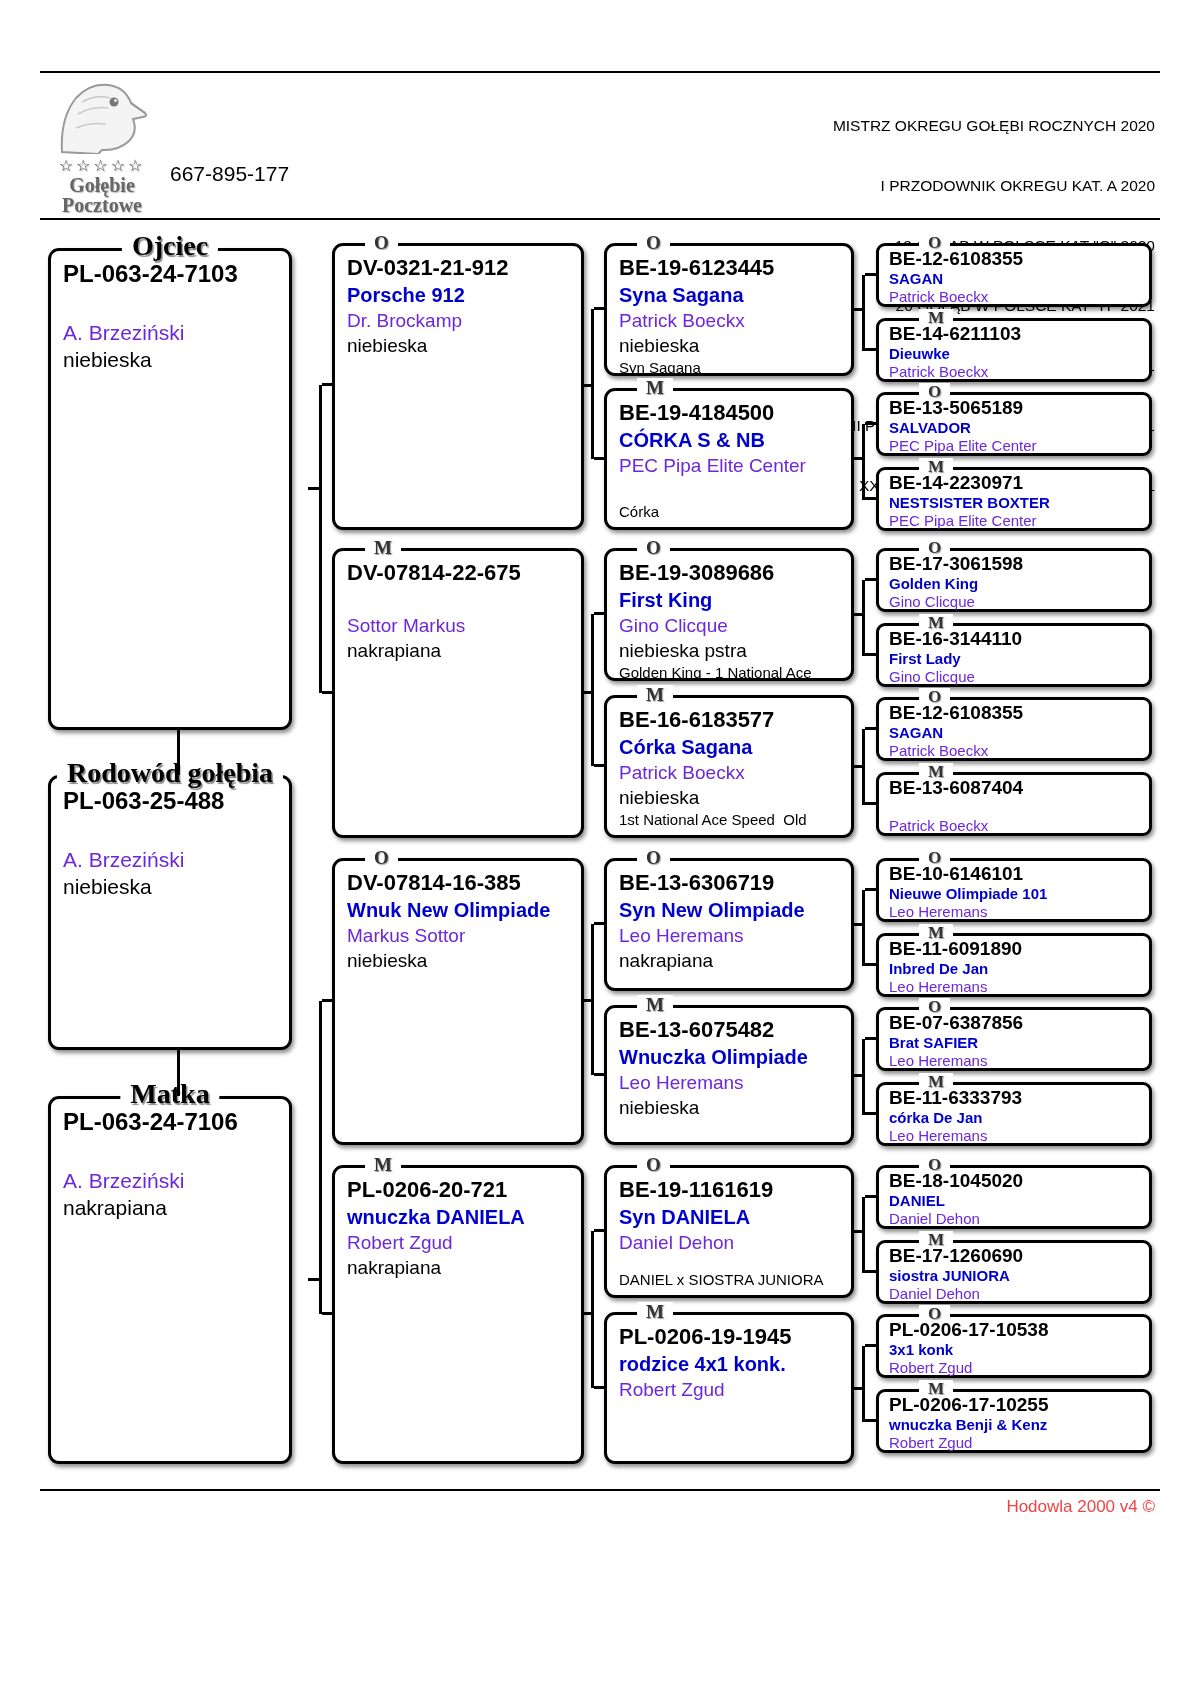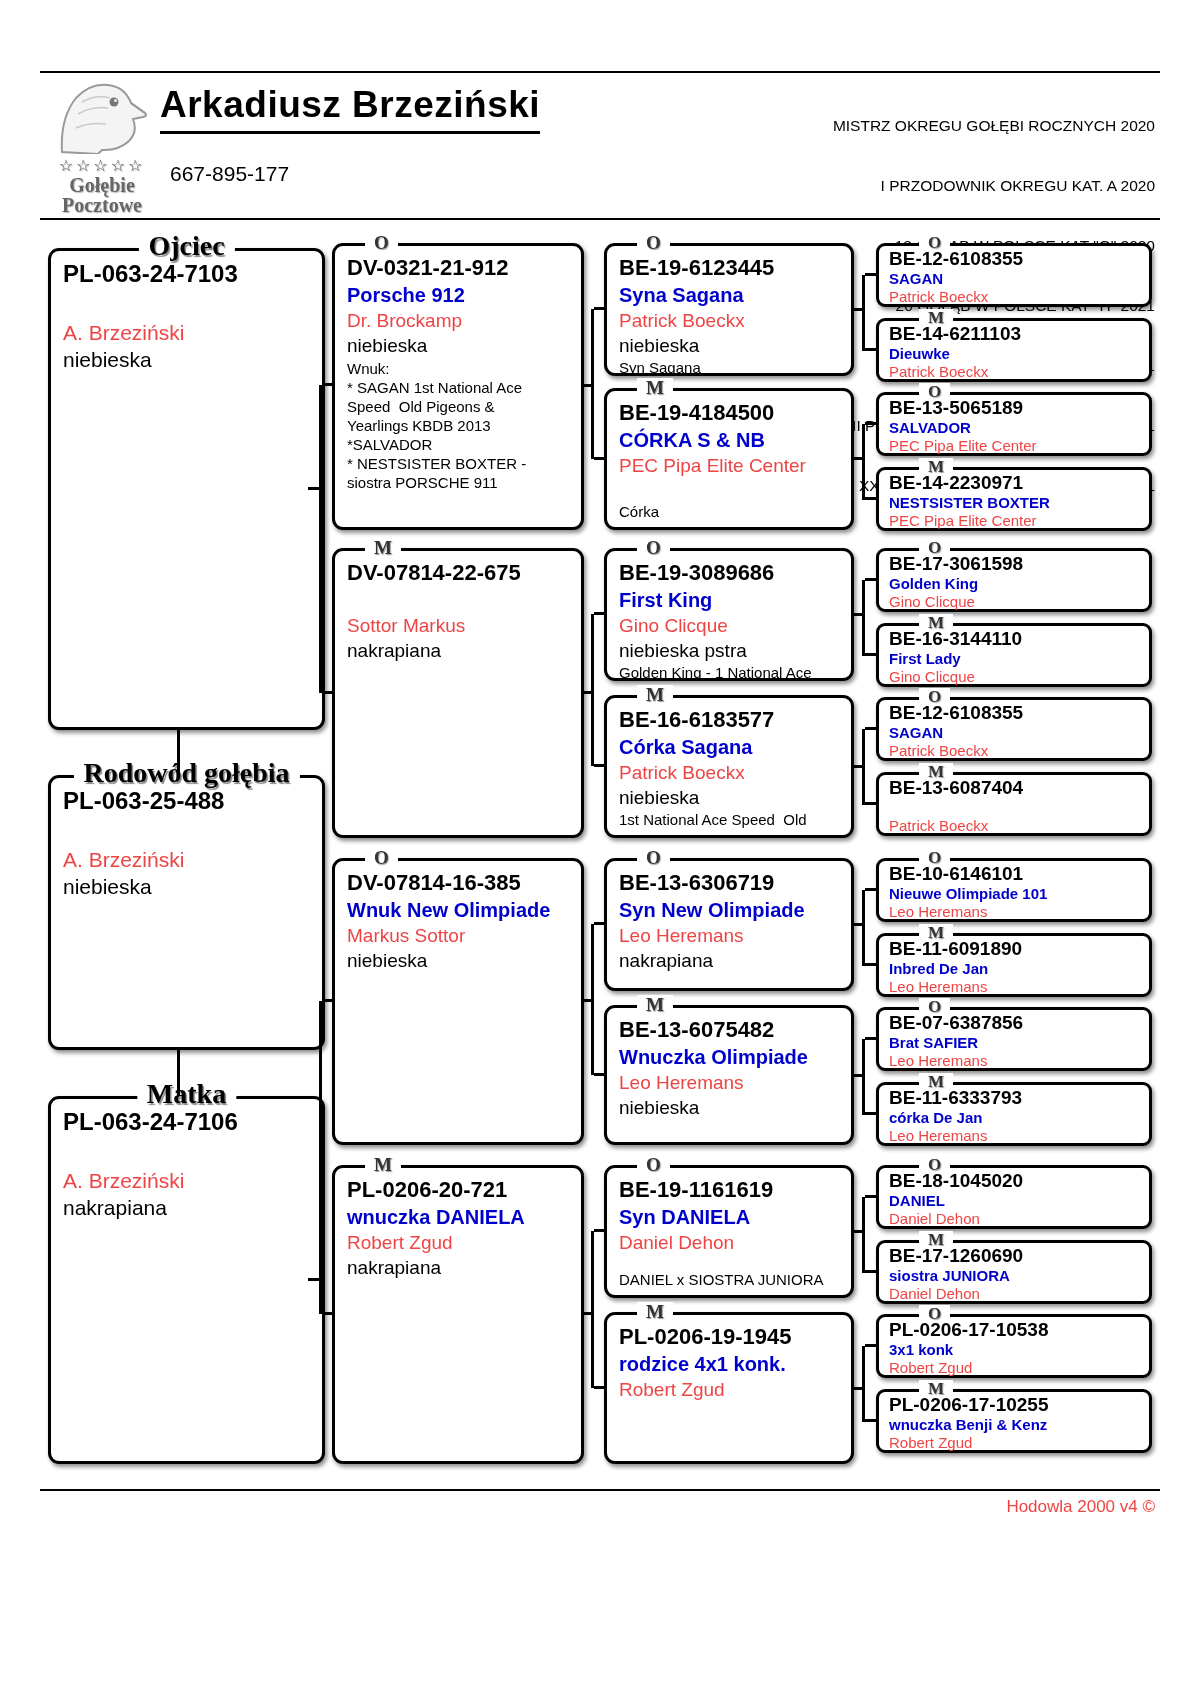--- a/index.html
+++ b/index.html
@@ -12,38 +12,38 @@
   .phone{position:absolute;left:170px;top:162px;font-size:21px;}
   .ach{position:absolute;right:45px;top:76px;text-align:right;font-size:15.5px;line-height:20px;white-space:pre-wrap;}
   .logo{position:absolute;left:46px;top:80px;width:112px;text-align:center;}
   .logo .stars{font-size:16px;letter-spacing:3px;color:#444;text-shadow:1px 1px 1px #aaa;margin-top:-2px;}
   .logo .lg{font-family:"Liberation Serif",serif;font-weight:bold;font-size:20px;line-height:20px;
             color:#666;text-shadow:1px 1px 1px #bbb;}
   
   .pbox{position:absolute;background:#fff;border:3px solid #000;border-radius:11px;
         box-shadow:2px 3px 4px rgba(0,0,0,.45);box-sizing:border-box;
         display:flex;flex-direction:column;padding:8px 12px 6px 12px;}
-  .c1{left:48px;width:277px;}
+  .c1{left:48px;width:244px;}
   .c2{left:332px;width:252px;}
   .c3{left:604px;width:250px;}
   .c4{left:876px;width:276px;border-radius:9px;padding:2px 10px;}
   .tag{position:absolute;top:-13px;left:30px;background:#fff;padding:0 9px;line-height:1;
        font-family:"Liberation Serif",serif;font-weight:bold;font-size:19px;color:#333;
        text-shadow:1px 1px 1px #999;}
   .c4 .tag{left:40px;top:-12px;font-size:17px;}
   .tag1{position:absolute;top:-19px;left:50%;transform:translateX(-50%);background:#fff;
         padding:0 10px;line-height:1;font-family:"Liberation Serif",serif;font-weight:bold;
         font-size:28px;color:#000;text-shadow:1.5px 1.5px 1px #888;white-space:nowrap;}
   .ring{font-weight:bold;font-size:22px;line-height:28px;white-space:nowrap;}
   .c1 .ring{font-size:24px;line-height:30px;}
   .c4 .ring{font-size:19px;line-height:22px;}
   .pname{font-weight:bold;color:#0000cc;font-size:20px;line-height:26px;min-height:26px;white-space:nowrap;}
   .c1 .pname{min-height:30px;}
   .c4 .pname{font-size:15px;line-height:18px;min-height:18px;}
-  .breeder{color:#ef4444;font-size:19px;line-height:25px;white-space:nowrap;}
+  .breeder{color:#6d28d9;font-size:19px;line-height:25px;white-space:nowrap;}
   .c1 .breeder{font-size:21px;line-height:27px;}
   .c4 .breeder{font-size:15px;line-height:18px;}
   .pcolor{font-size:19px;line-height:25px;min-height:25px;}
   .c1 .pcolor{font-size:21px;line-height:27px;}
   .note{font-size:15px;line-height:19px;white-space:pre-wrap;margin-top:auto;}
   .c2 .note{margin-top:1px;}
   .ln{position:absolute;background:#000;}
   
   .credit{position:absolute;right:45px;top:1497px;font-size:17px;color:#ef4444;}
 </style>
@@ -60,21 +60,20 @@
       <path d="M79,23 L93,33" stroke="#999" stroke-width="2" fill="none"></path>
       <path d="M30,22 Q44,14 58,18 M26,34 Q40,26 56,28 M24,48 Q38,42 54,44" stroke="#c9c9c9" stroke-width="1.5" fill="none"></path>
       <circle cx="62" cy="22" r="4.5" fill="#777"></circle>
       <circle cx="63.5" cy="20.5" r="1.5" fill="#eee"></circle>
     </svg>
     <div class="stars">☆☆☆☆☆</div>
     <div class="lg">Gołębie</div>
     <div class="lg">Pocztowe</div>
   </div>
 
-  <div class="title">Arkadiusz Brzeziński</div>
   <div class="phone">667-895-177</div>
 
   <div class="ach">
     <div>MISTRZ OKREGU GOŁĘBI ROCZNYCH 2020</div>
     <div>I PRZODOWNIK OKREGU KAT. A 2020</div>
     <div>18 GOŁĄB W POLSCE KAT "G" 2020</div>
     <div>20 GOŁĄB W POLSCE KAT "H" 2021</div>
     <div>II Vice MISTRZ OKRĘGU KAT. B 2021</div>
     <div>II PRZODOWNIK REGIONU II KAT. B  2021</div>
     <div>XXIX PRZODOWNIK POLSKI KAT. B 2021</div>
@@ -103,27 +102,20 @@
     <div class="breeder">A. Brzeziński</div>
     <div class="pcolor">nakrapiana</div>
   </div>
 
   <div class="pbox c2" style="top:243px;height:287px;">
     <span class="tag">O</span>
     <div class="ring">DV-0321-21-912</div>
     <div class="pname">Porsche 912</div>
     <div class="breeder">Dr. Brockamp</div>
     <div class="pcolor">niebieska</div>
-    <div class="note">Wnuk:
-* SAGAN 1st National Ace
-Speed  Old Pigeons &amp;
-Yearlings KBDB 2013
-*SALVADOR
-* NESTSISTER BOXTER -
-siostra PORSCHE 911</div>
   </div>
   <div class="pbox c2" style="top:548px;height:290px;">
     <span class="tag">M</span>
     <div class="ring">DV-07814-22-675</div>
     <div class="pname"></div>
     <div class="breeder">Sottor Markus</div>
     <div class="pcolor">nakrapiana</div>
   </div>
   <div class="pbox c2" style="top:858px;height:287px;">
     <span class="tag">O</span>

